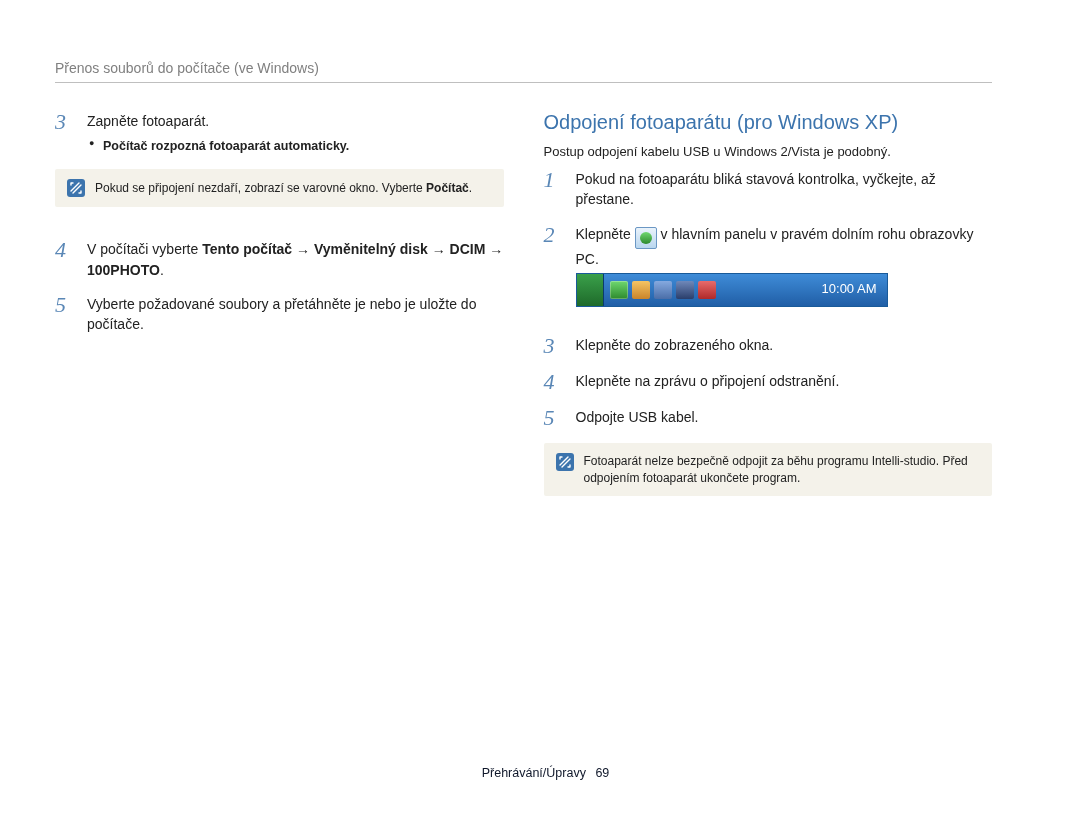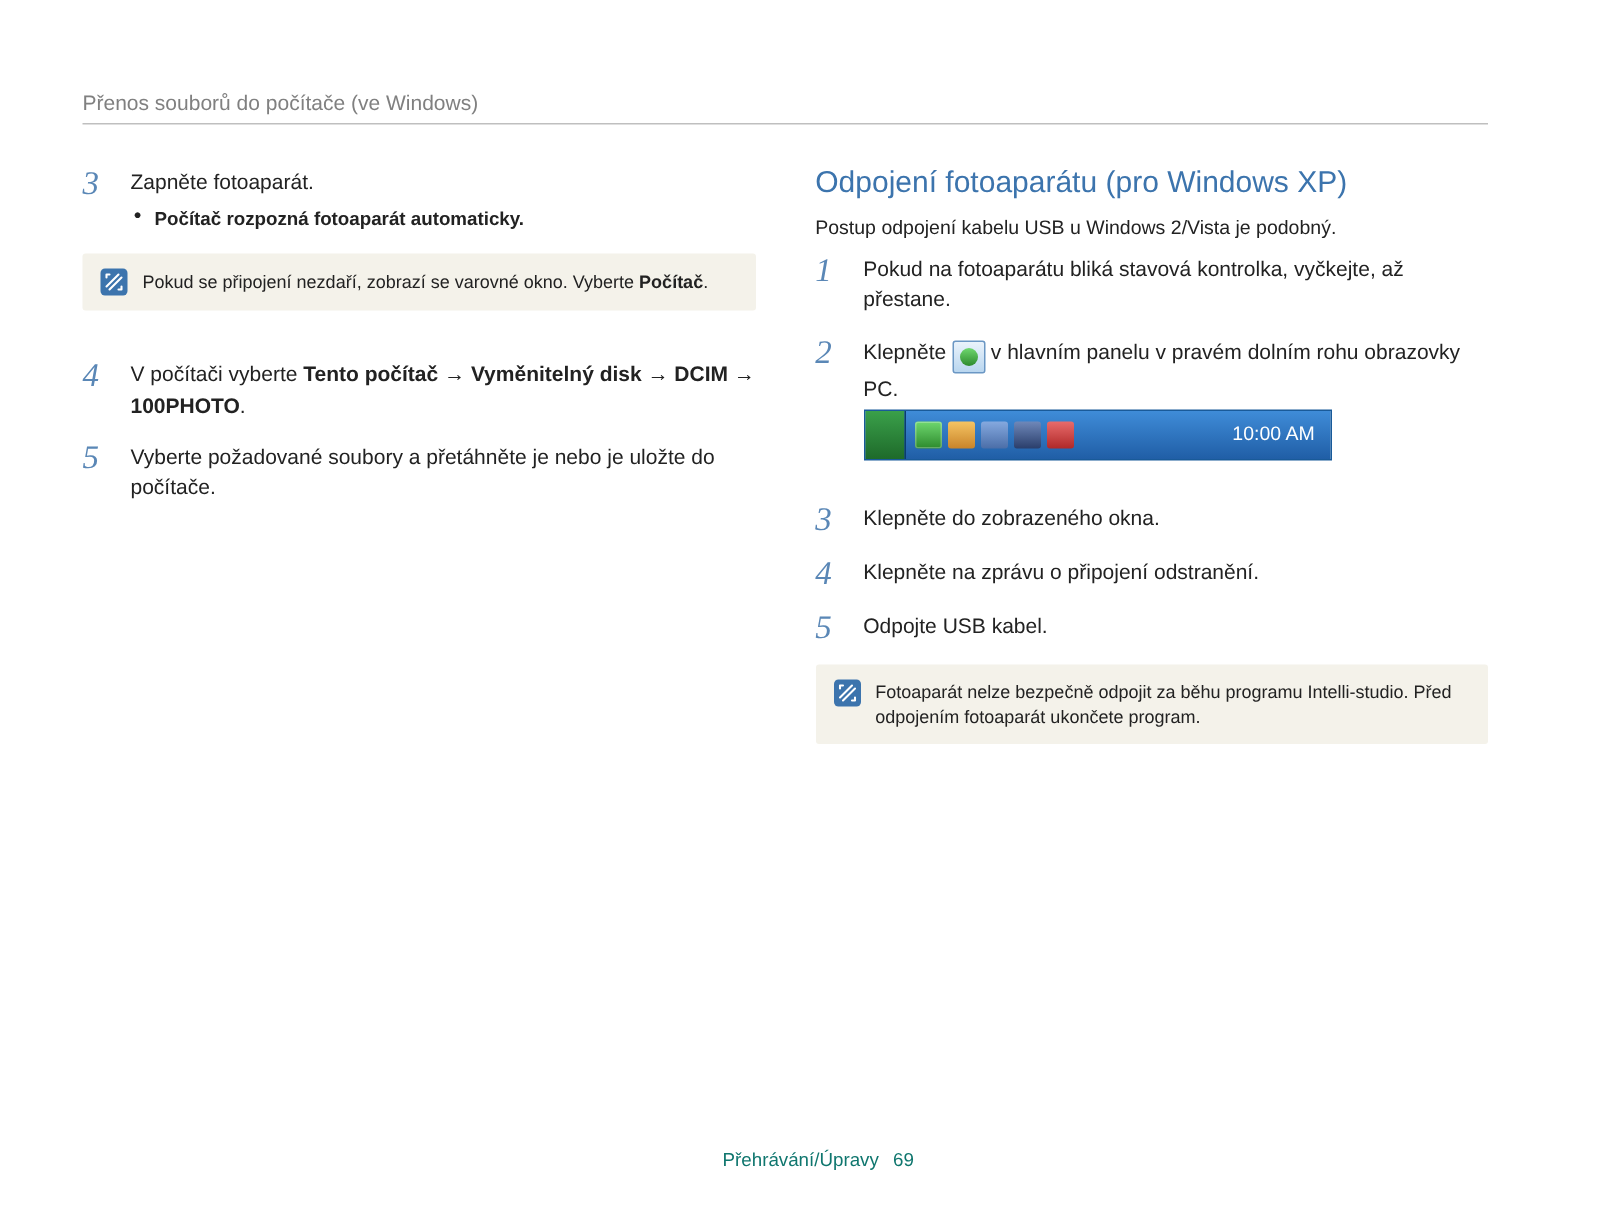--- a/index.html
+++ b/index.html
@@ -167,21 +167,21 @@
     border-radius: 50%;
     display: block;
   }
 
   .footer {
     position: absolute;
     left: 11px; right: 0;
     bottom: 35px;
     text-align: center;
     font-size: 12.5px;
-    color: #0f766e;
+    color: #0f172a;
   }
   .footer .pg { margin-left: 6px; }
 </style>
 </head>
 <body>
 
 <div class="page">
 
   <div class="header-title">Přenos souborů do počítače (ve Windows)</div>
 

